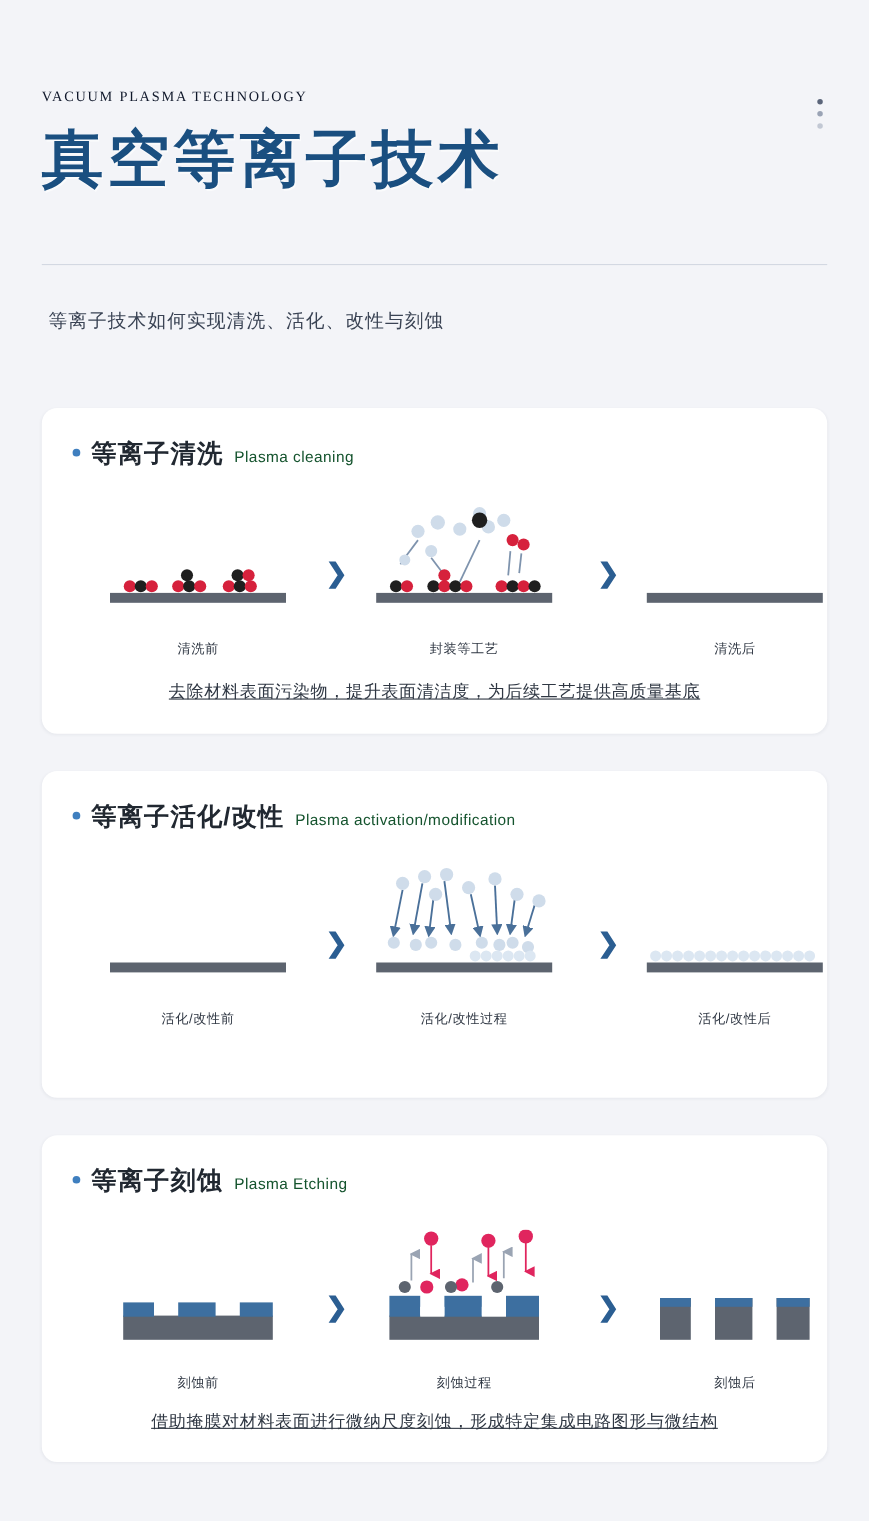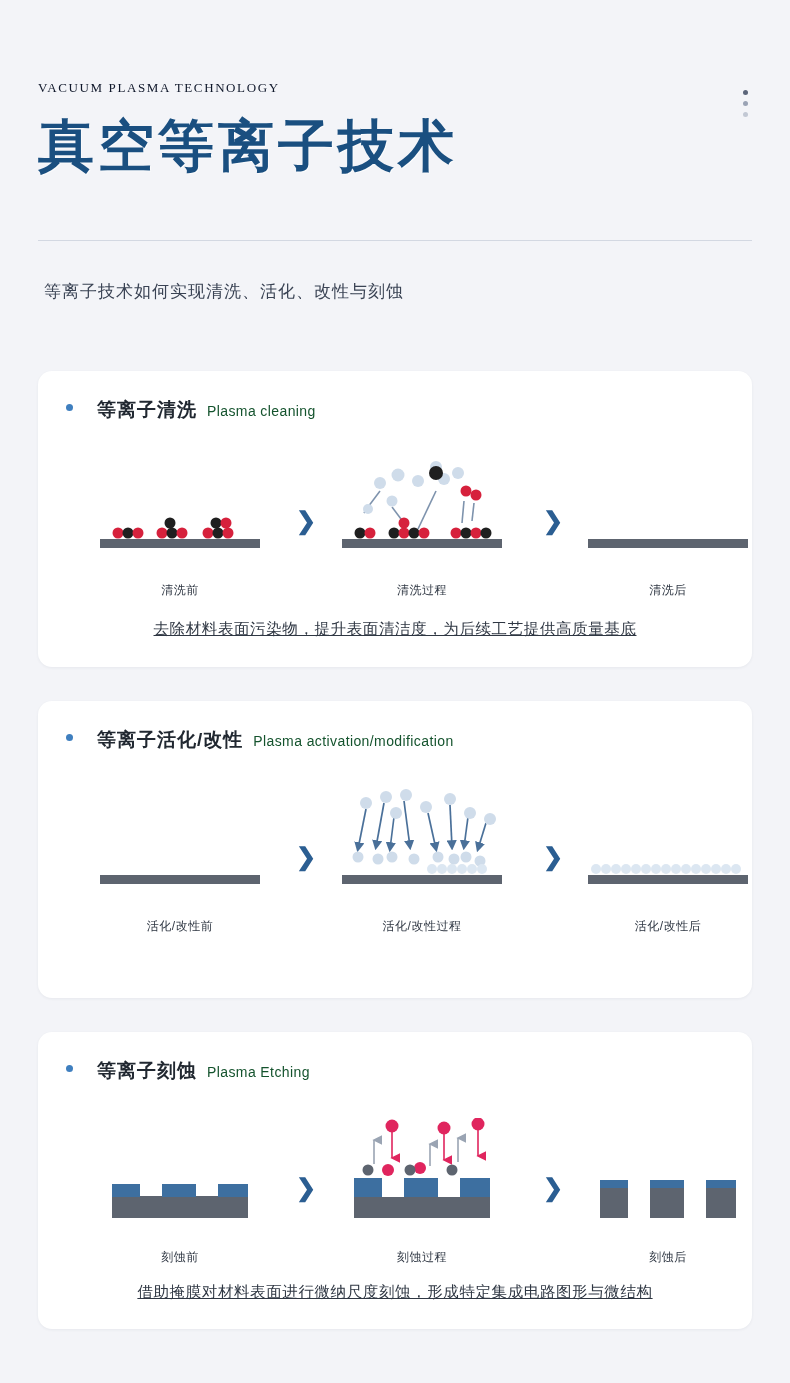--- a/index.html
+++ b/index.html
@@ -84,25 +84,24 @@
     left: 28px; top: 26px;
     display: flex; align-items: baseline; gap: 10px;
   }
   .bullet {
     width: 7px; height: 7px;
     border-radius: 50%;
     background: #3f7fbf;
     position: relative; top: -5px;
   }
   .cn-title {
-    font-size: 19px;
+    font-size: 23px;
     font-weight: bold;
     color: #212831;
     letter-spacing: 1px;
-    margin-left: 14px;
   }
   .en-title {
     font-size: 14px;
     color: #14532d;
     letter-spacing: 0.4px;
   }
 
   .stage {
     position: absolute;
     left: 0; right: 0;
@@ -239,21 +238,21 @@
             <circle cx="72" cy="82" r="5.5" fill="#d6213c"></circle>
             <circle cx="82" cy="82" r="5.5" fill="#1f1f1f"></circle>
             <circle cx="92" cy="82" r="5.5" fill="#d6213c"></circle>
             <circle cx="72" cy="72" r="5.5" fill="#d6213c"></circle>
             <circle cx="124" cy="82" r="5.5" fill="#d6213c"></circle>
             <circle cx="134" cy="82" r="5.5" fill="#1f1f1f"></circle>
             <circle cx="144" cy="82" r="5.5" fill="#d6213c"></circle>
             <circle cx="154" cy="82" r="5.5" fill="#1f1f1f"></circle>
           </g>
         </svg>
-        <div class="caption">清洗过程</div>
+        <div class="caption">封装等工艺</div>
       </div>
 
       <span class="chev b">❯</span>
 
       <div class="col c3">
         <svg class="art" viewBox="0 0 180 118">
           <rect x="10" y="88" width="160" height="9" fill="#5d646f"></rect>
         </svg>
         <div class="caption">清洗后</div>
       </div>

